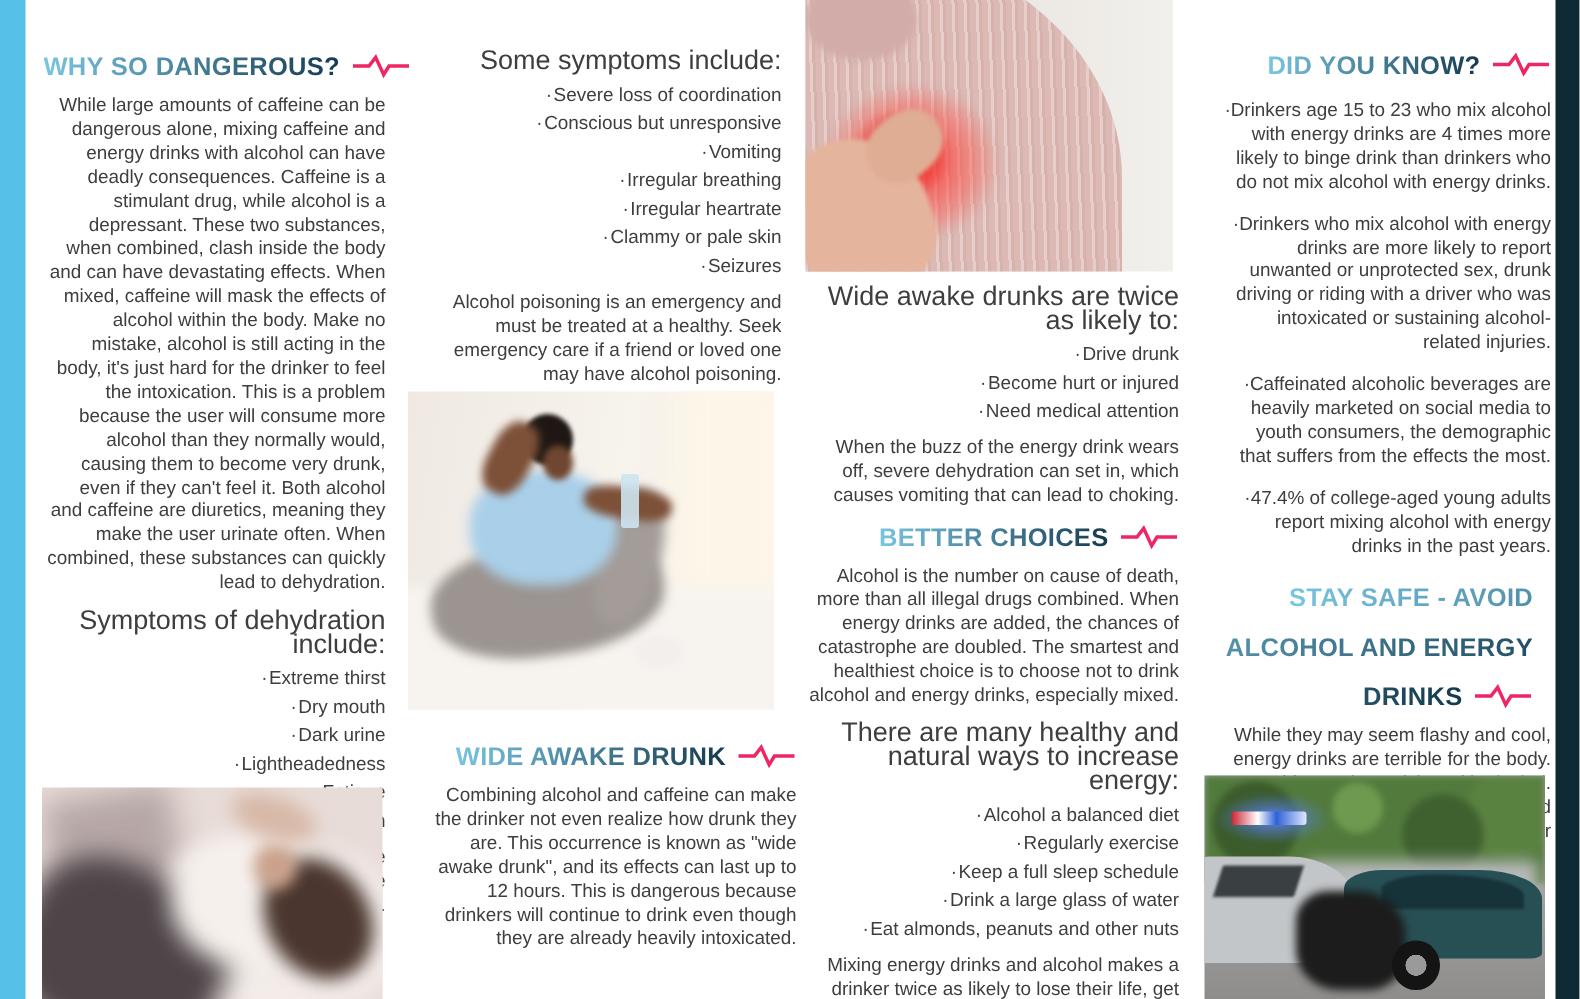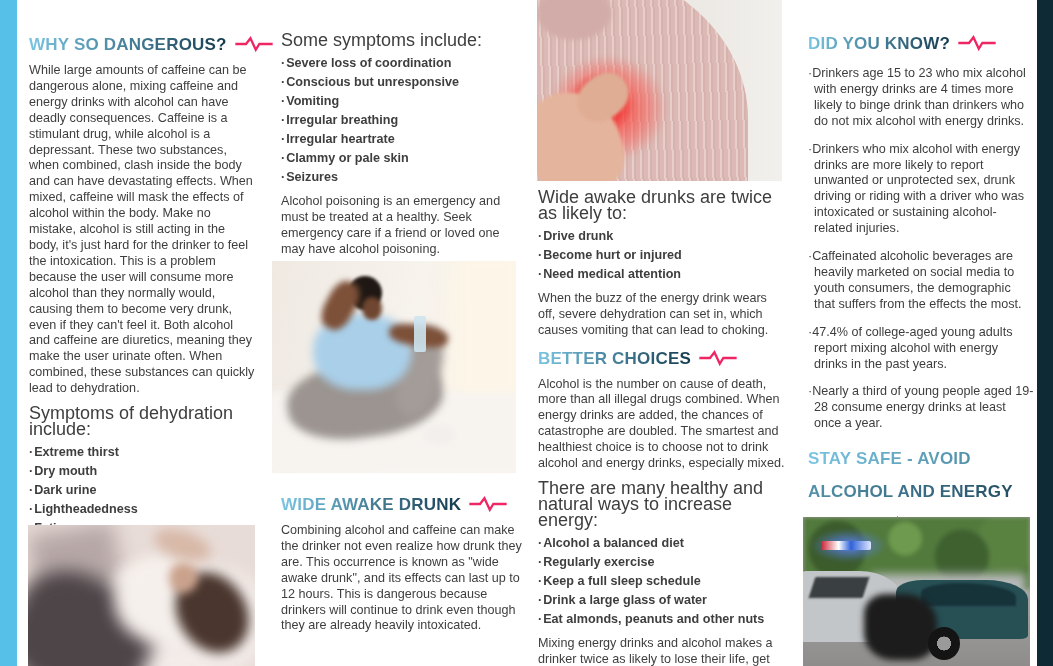--- a/index.html
+++ b/index.html
@@ -13,40 +13,40 @@
   *{box-sizing:border-box;}
   html,body{margin:0;padding:0;background:#888;}
   .page{
     position:relative;width:1053px;height:666px;background:#fff;overflow:hidden;
     font-family:"Liberation Sans","DejaVu Sans",sans-serif;color:var(--body);
   }
   .vbar{position:absolute;top:0;height:666px;}
   .vbar.left{left:0;width:17px;background:var(--leftbar);}
   .vbar.right{left:1037px;width:16px;background:var(--rightbar);}
 
-  .col{position:absolute;}
+  .col{position:absolute;text-align:right;}
   #col1{left:29px;top:34px;width:228px;}
   #col2{left:281px;top:33px;width:240px;}
   #col2b{left:281px;top:494px;width:250px;}
   #col3{left:538px;top:190px;width:248px;}
   #col4{left:808px;top:33px;width:226px;}
 
   h2{margin:0 0 8px;font-size:17px;font-weight:bold;letter-spacing:.2px;line-height:21px;}
   h2.nowrap{white-space:nowrap;}
   h2.multi{width:214px;line-height:33px;margin:0 0 2px;}
   .grad{
     background:linear-gradient(90deg,var(--hg1),var(--hg2));
     -webkit-background-clip:text;background-clip:text;color:transparent;
   }
   .ekg{vertical-align:-2px;margin-left:7px;color:var(--accent-pink);}
 
   p.body{font-size:12.6px;line-height:15.9px;margin:0 0 9px;}
   p.label{font-size:18px;line-height:15.9px;margin:0 0 6px;}
   ul.dotlist{list-style:none;margin:0 0 8px;padding:0;}
-  ul.dotlist li{font-size:12.6px;line-height:17px;margin:0 0 2px;font-weight:bold;}
+  ul.dotlist li{font-size:12.6px;line-height:17px;margin:0 0 2px;}
   ul.dotlist li::before{content:"·";margin-right:1px;}
   p.fact{font-size:12.6px;line-height:15.9px;margin:12px 0 10px;padding-left:6px;text-indent:-6px;}
   p.fact::before{content:"·";}
 
   
   .photo{position:absolute;overflow:hidden;}
   .photo .b{position:absolute;}
 
   #photo1{left:28px;top:525px;width:227px;height:141px;background:#e8dcd8;}
   #photo1 .win{left:2%;top:2%;width:38%;height:50%;background:#8d7d7e;filter:blur(10px);opacity:.55;transform:rotate(-10deg);}
@@ -177,21 +177,20 @@
   <section class="col" id="col4">
     <h2 class="nowrap"><span class="grad">DID YOU KNOW?</span><svg class="ekg" width="40" height="16" viewBox="0 0 44 18">
           <path d="M1 9 H13 L18 2.5 L24 15.5 L28 9 H43" fill="none" stroke="currentColor" stroke-width="2.6"></path>
         </svg></h2>
     <div>
 
     <p class="fact">Drinkers age 15 to 23 who mix alcohol with energy drinks are 4 times more likely to binge drink than drinkers who do not mix alcohol with energy drinks.</p>
         <p class="fact">Drinkers who mix alcohol with energy drinks are more likely to report unwanted or unprotected sex, drunk driving or riding with a driver who was intoxicated or sustaining alcohol-related injuries.</p>
         <p class="fact">Caffeinated alcoholic beverages are heavily marketed on social media to youth consumers, the demographic that suffers from the effects the most.</p>
         <p class="fact">47.4% of college-aged young adults report mixing alcohol with energy drinks in the past years.</p>
-        <p class="fact">Nearly a third of young people aged 19-28 consume energy drinks at least once a year.</p>
       </div>
     <h2 class="multi"><span class="grad">STAY SAFE - AVOID ALCOHOL AND ENERGY DRINKS</span><svg class="ekg" width="40" height="16" viewBox="0 0 44 18">
           <path d="M1 9 H13 L18 2.5 L24 15.5 L28 9 H43" fill="none" stroke="currentColor" stroke-width="2.6"></path>
         </svg></h2>
     <p class="body">While they may seem flashy and cool, energy drinks are terrible for the body. Doubly so when mixing with alcohol. The best way to stay safe is to avoid these drinks altogether</p>
   </section>
 
   <div class="photo" id="photo1" role="img" aria-label="Blurred photo of a dizzy woman on a couch holding her forehead">
     <div class="b win"></div>
     <div class="b couch"></div>

